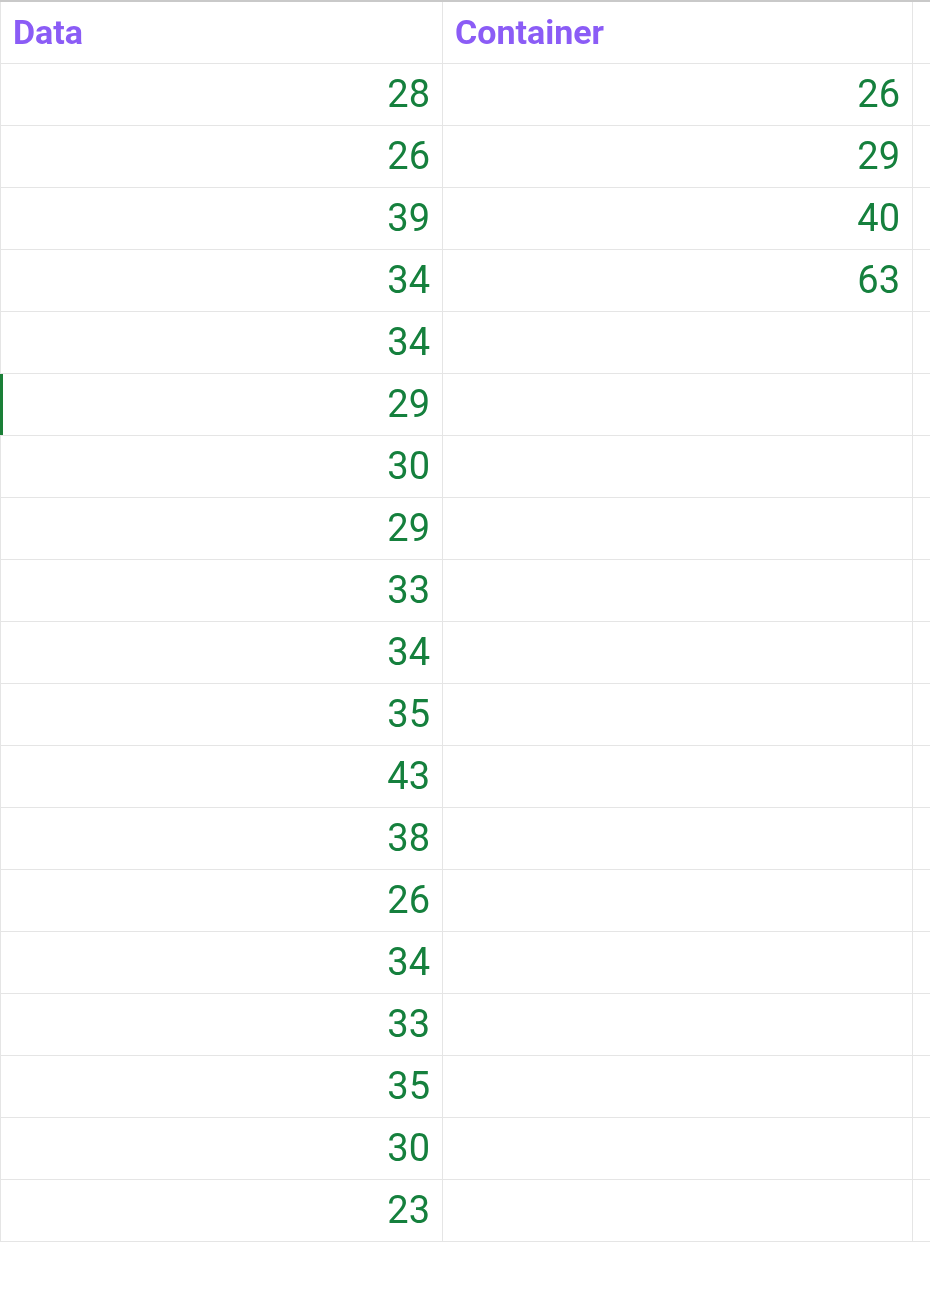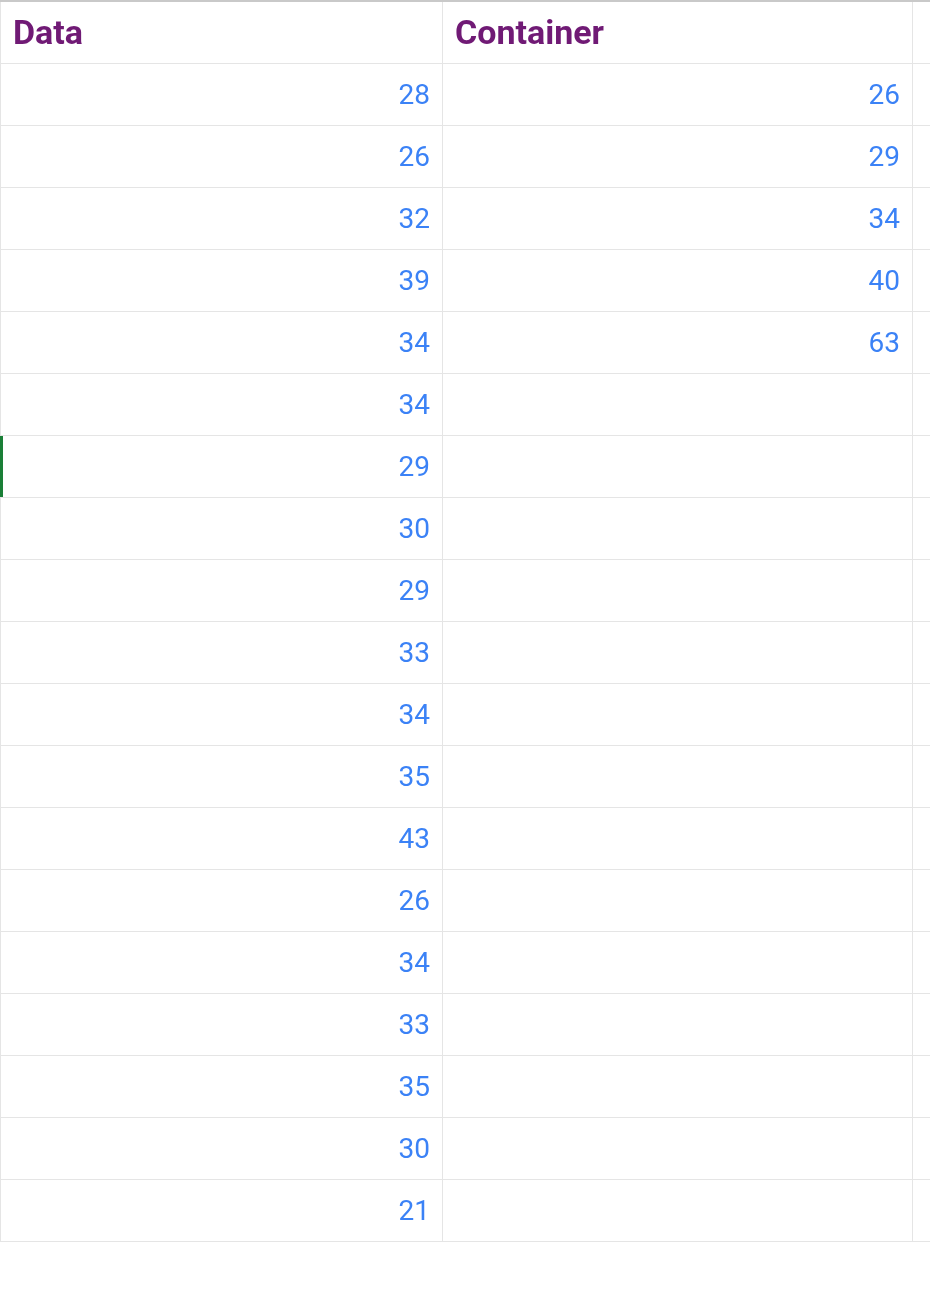--- a/index.html
+++ b/index.html
@@ -24,27 +24,27 @@
       border: 1px solid #e5e5e5;
       height: 62px;
       padding: 0 12px;
       vertical-align: middle;
       background: #ffffff;
     }
     th {
       font-weight: 700;
       font-size: 34px;
       text-align: left;
-      color: #701a75;
+      color: #8b5cf6;
       border-top: 2px solid #c9c9c9;
     }
     td {
-      font-size: 28px;
+      font-size: 38px;
       text-align: right;
-      color: #3b82f6;
+      color: #15803d;
     }
     td.empty {
       text-align: left;
     }
     .col-c-cell {
       padding: 0;
       border-right: none;
     }
     
     tr.marked td:first-child {
@@ -78,25 +78,20 @@
   </thead>
   <tbody id="table-body">
   <tr>
         <td>28</td>
         <td>26</td>
         <td class="col-c-cell"></td>
       </tr>
       <tr>
         <td>26</td>
         <td>29</td>
-        <td class="col-c-cell"></td>
-      </tr>
-      <tr>
-        <td>32</td>
-        <td>34</td>
         <td class="col-c-cell"></td>
       </tr>
       <tr>
         <td>39</td>
         <td>40</td>
         <td class="col-c-cell"></td>
       </tr>
       <tr>
         <td>34</td>
         <td>63</td>
@@ -136,20 +131,25 @@
         <td>35</td>
         <td class="empty"></td>
         <td class="col-c-cell"></td>
       </tr>
       <tr>
         <td>43</td>
         <td class="empty"></td>
         <td class="col-c-cell"></td>
       </tr>
       <tr>
+        <td>38</td>
+        <td class="empty"></td>
+        <td class="col-c-cell"></td>
+      </tr>
+      <tr>
         <td>26</td>
         <td class="empty"></td>
         <td class="col-c-cell"></td>
       </tr>
       <tr>
         <td>34</td>
         <td class="empty"></td>
         <td class="col-c-cell"></td>
       </tr>
       <tr>
@@ -161,18 +161,18 @@
         <td>35</td>
         <td class="empty"></td>
         <td class="col-c-cell"></td>
       </tr>
       <tr>
         <td>30</td>
         <td class="empty"></td>
         <td class="col-c-cell"></td>
       </tr>
       <tr>
-        <td>21</td>
+        <td>23</td>
         <td class="empty"></td>
         <td class="col-c-cell"></td>
       </tr>
     </tbody>
 </table>
 
 </body></html>

